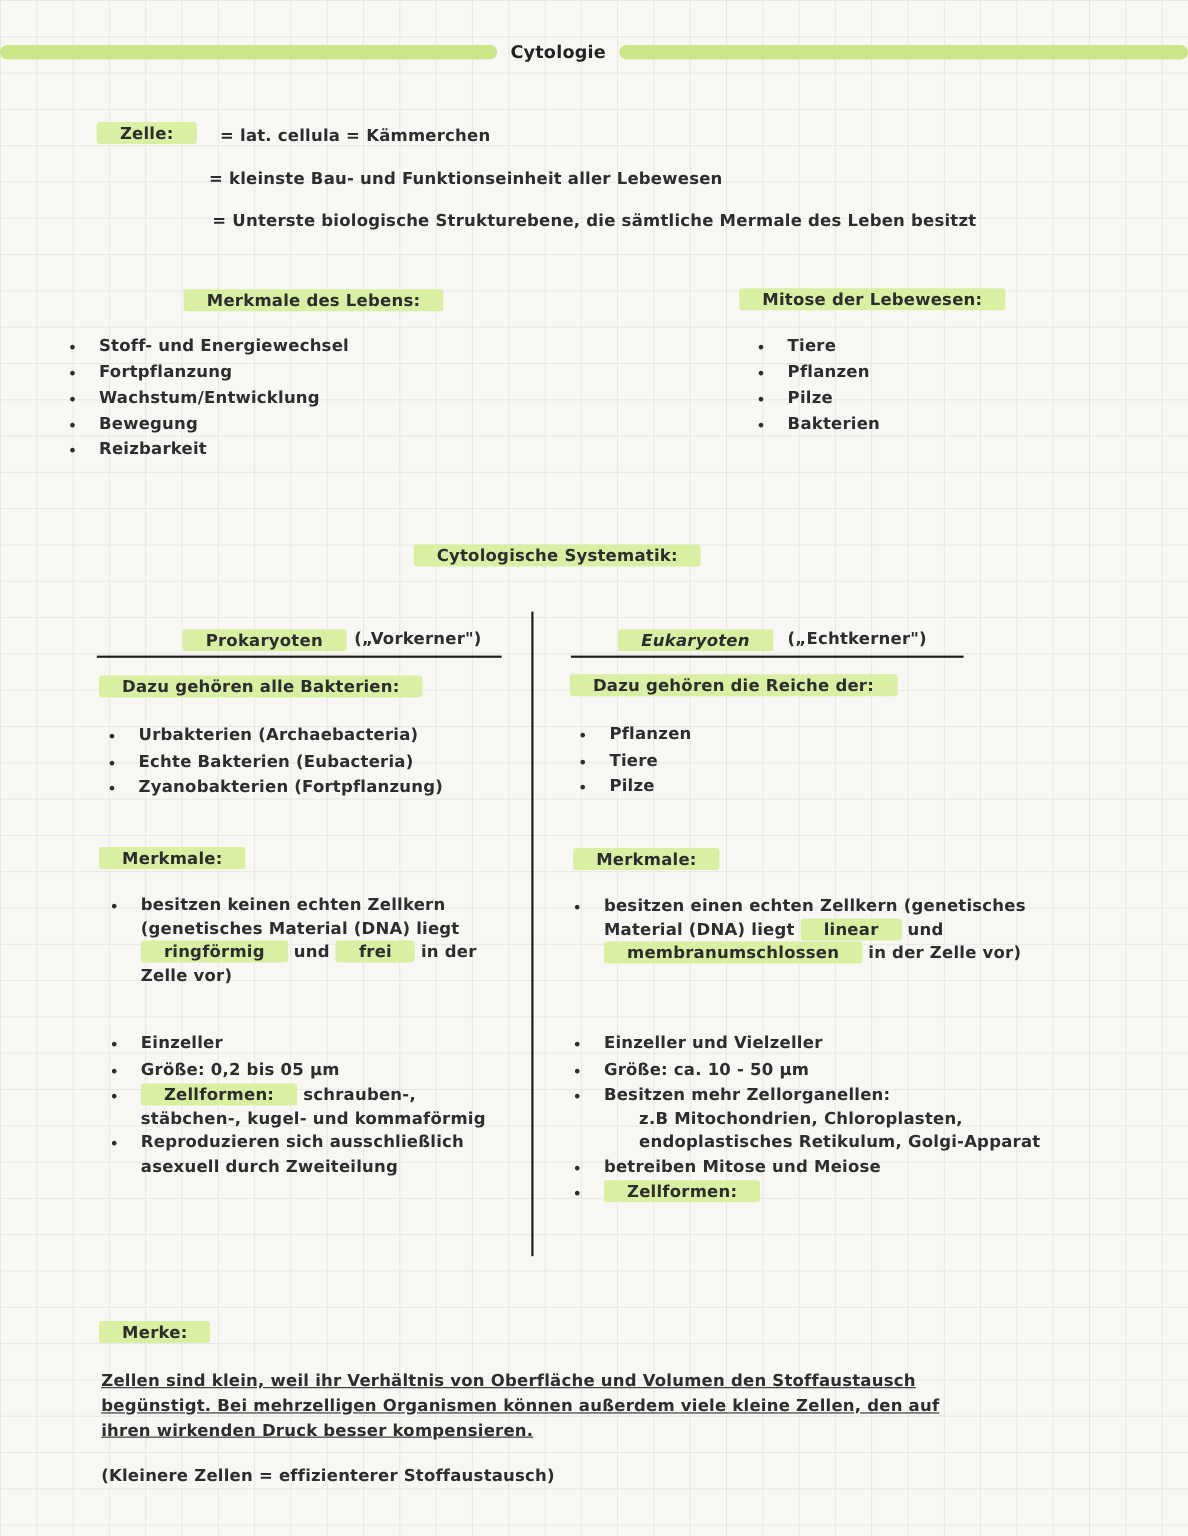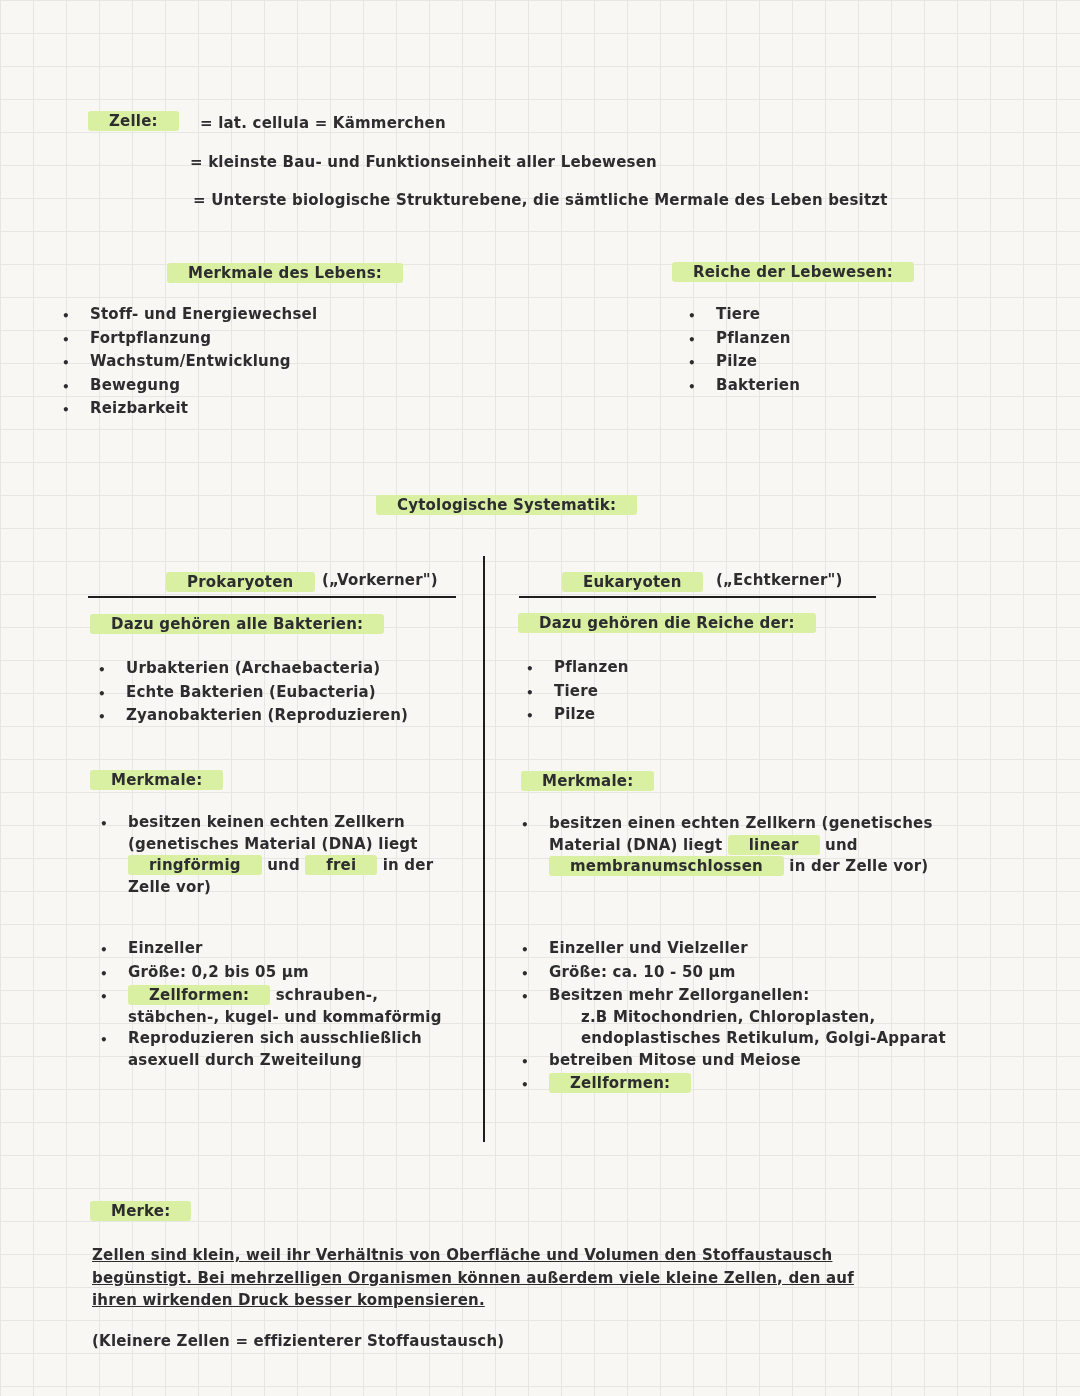--- a/index.html
+++ b/index.html
@@ -30,33 +30,38 @@
   .li .t{flex:1;}
   .sub{display:block;margin-left:32px;}
   .rule{background:#1e1e1e;}
   .lh{line-height:21.5px;}
 </style>
 </head>
 <body>
 
 <div class="page">
 
+  <div class="abs topbar">
+    <div class="greenbar left"></div>
+    <div class="pagetitle">Cytologie</div>
+    <div class="greenbar right"></div>
+  </div>
 
   <div class="abs" style="left:88px;top:112px;">
     <span class="hl">Zelle:</span>
   </div>
   <div class="abs" style="left:190px;top:114px;margin-left:10px;">= lat. cellula = Kämmerchen</div>
   <div class="abs" style="left:193px;top:191px;">= Unterste biologische Strukturebene, die sämtliche Mermale des Leben besitzt</div>
   <div class="abs" style="left:190px;top:153px;">= kleinste Bau- und Funktionseinheit aller Lebewesen</div>
 
   <div class="abs" style="left:167px;top:264px;">
     <span class="hl">Merkmale des Lebens:</span>
   </div>
   <div class="abs" style="left:672px;top:263px;">
-    <span class="hl">Reiche der Lebewesen:</span>
+    <span class="hl">Mitose der Lebewesen:</span>
   </div>
 
   <div class="abs" style="left:62px;top:304px;width:320px;">
     <div class="li">
         <span class="b">•</span>
         <span class="t">Stoff- und Energiewechsel</span>
       </div>
     <div class="li">
         <span class="b">•</span>
         <span class="t">Fortpflanzung</span>
@@ -99,21 +104,21 @@
   </div>
 
   <div class="abs rule" style="left:483px;top:556px;width:2px;height:586px;"></div>
   <div class="abs rule" style="left:88px;top:596px;width:368px;height:2px;"></div>
   <div class="abs rule" style="left:519px;top:596px;width:357px;height:2px;"></div>
 
   <div class="abs" style="left:166px;top:573px;">
     <span class="hl">Prokaryoten</span>
   </div>
   <div class="abs" style="left:322px;top:571px;">(„Vorkerner")</div>
-  <div class="abs" style="left:562px;top:573px;">
+  <div class="abs" style="left:562px;top:573px;font-style:italic;">
     <span class="hl">Eukaryoten</span>
   </div>
   <div class="abs" style="left:716px;top:571px;">(„Echtkerner")</div>
 
   <div class="abs" style="left:90px;top:615px;">
     <span class="hl">Dazu gehören alle Bakterien:</span>
   </div>
   <div class="abs" style="left:518px;top:614px;">
     <span class="hl">Dazu gehören die Reiche der:</span>
   </div>
@@ -122,21 +127,21 @@
     <div class="li">
         <span class="b">•</span>
         <span class="t">Urbakterien (Archaebacteria)</span>
       </div>
     <div class="li">
         <span class="b">•</span>
         <span class="t">Echte Bakterien (Eubacteria)</span>
       </div>
     <div class="li">
         <span class="b">•</span>
-        <span class="t">Zyanobakterien (Reproduzieren)</span>
+        <span class="t">Zyanobakterien (Fortpflanzung)</span>
       </div>
   </div>
   <div class="abs" style="left:526px;top:657px;width:300px;">
     <div class="li">
         <span class="b">•</span>
         <span class="t">Pflanzen</span>
       </div>
     <div class="li">
         <span class="b">•</span>
         <span class="t">Tiere</span>

